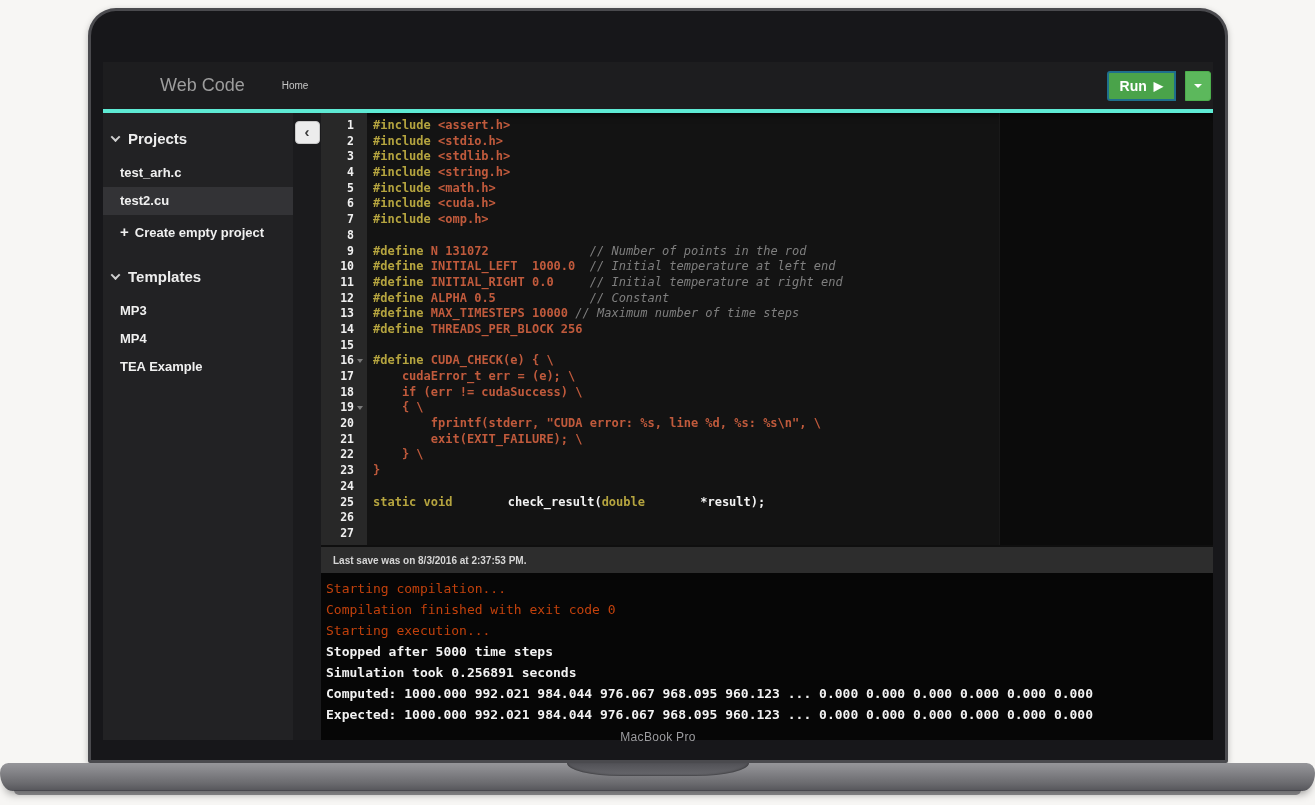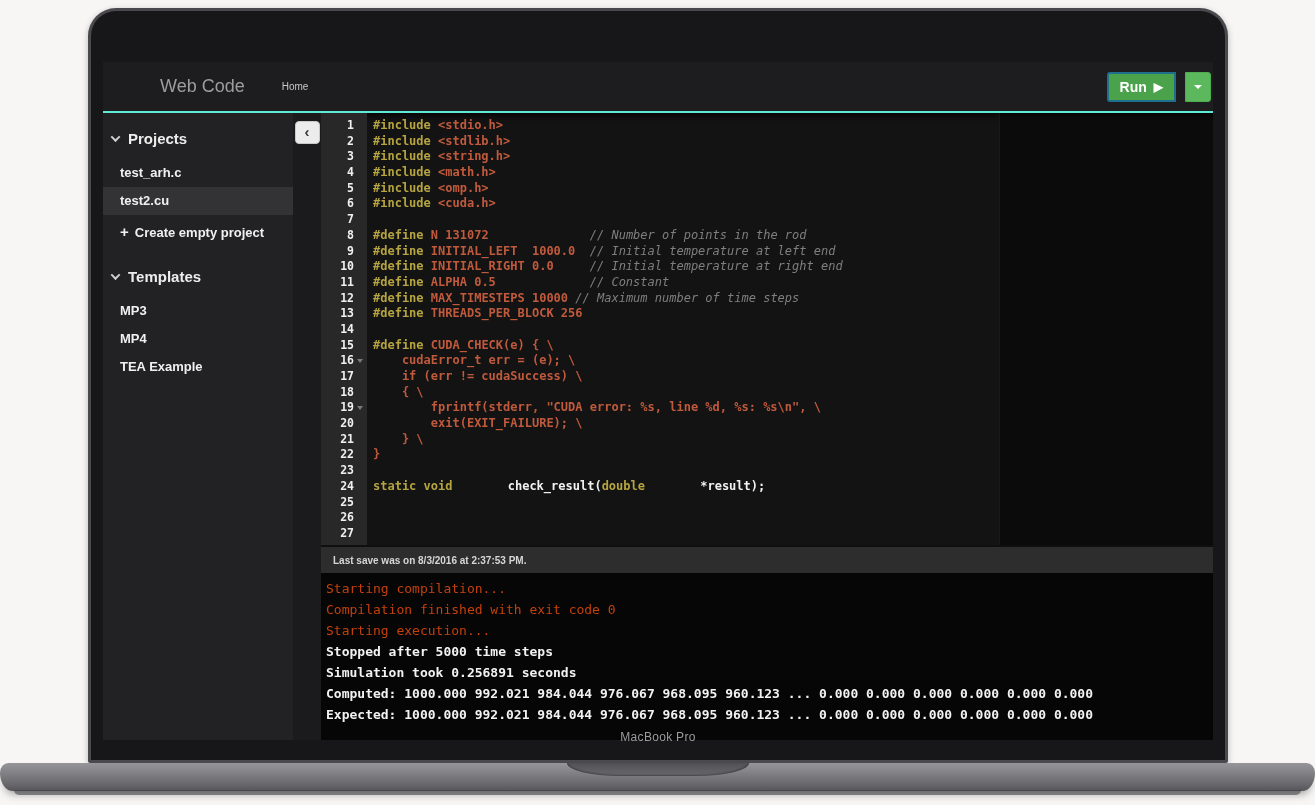--- a/index.html
+++ b/index.html
@@ -24,21 +24,21 @@
                 box-shadow:inset 0 -1px 2px rgba(0,0,0,.35); }
   .base-edge { position:absolute; left:14px; right:14px; bottom:-4px; height:5px;
                background:#3d3d41; border-radius:0 0 14px 14px; opacity:.55; }
 
   
   .viewport { position:absolute; left:12px; top:51px; width:1110px; height:678px;
               background:#0b0b0b; overflow:hidden;
               display:flex; flex-direction:column; }
 
   
-  .navbar { height:51px; flex:0 0 51px; background:#1d1d1f; border-bottom:2px solid #5eead4;
+  .navbar { height:51px; flex:0 0 51px; background:#1d1d1f; border-bottom:4px solid #5eead4;
             display:flex; align-items:center; }
   .brand { margin-left:57px; font-size:18px; color:#9d9d9d; cursor:pointer; }
   .nav-home { margin-left:37px; font-size:10px; color:#c6c6c6; cursor:pointer; }
   .run-group { margin-left:auto; margin-right:2px; display:flex; align-items:stretch; height:30px;gap:9px; }
   .btn-run { display:flex; align-items:center; gap:7px; padding:0 11px;
              background:#4aa34a; border:2px solid #1e6f8c; border-radius:3px 0 0 3px;
              color:#fff; font-size:14px; font-weight:bold; cursor:pointer; }
   .play-icon { font-size:12px; line-height:1; }
   .btn-caret { width:26px; background:#5cb85c; border:1px solid #4cae4c;
                border-radius:0 3px 3px 0; display:flex; align-items:center;
@@ -181,26 +181,27 @@
                 <div class="ln">20</div>
                 <div class="ln">21</div>
                 <div class="ln">22</div>
                 <div class="ln">23</div>
                 <div class="ln">24</div>
                 <div class="ln">25</div>
                 <div class="ln">26</div>
                 <div class="ln">27</div>
               </div>
             <div class="code">
+                <div class="cl"><span class="tk-kw">#include</span><span class="tk-str"> &lt;assert.h&gt;</span></div>
                 <div class="cl"><span class="tk-kw">#include</span><span class="tk-str"> &lt;stdio.h&gt;</span></div>
                 <div class="cl"><span class="tk-kw">#include</span><span class="tk-str"> &lt;stdlib.h&gt;</span></div>
                 <div class="cl"><span class="tk-kw">#include</span><span class="tk-str"> &lt;string.h&gt;</span></div>
                 <div class="cl"><span class="tk-kw">#include</span><span class="tk-str"> &lt;math.h&gt;</span></div>
+                <div class="cl"><span class="tk-kw">#include</span><span class="tk-str"> &lt;cuda.h&gt;</span></div>
                 <div class="cl"><span class="tk-kw">#include</span><span class="tk-str"> &lt;omp.h&gt;</span></div>
-                <div class="cl"><span class="tk-kw">#include</span><span class="tk-str"> &lt;cuda.h&gt;</span></div>
                 <div class="cl"></div>
                 <div class="cl"><span class="tk-kw">#define</span><span class="tk-str"> N 131072</span><span class="tk-pl">              </span><span class="tk-cmt">// Number of points in the rod</span></div>
                 <div class="cl"><span class="tk-kw">#define</span><span class="tk-str"> INITIAL_LEFT  1000.0</span><span class="tk-pl">  </span><span class="tk-cmt">// Initial temperature at left end</span></div>
                 <div class="cl"><span class="tk-kw">#define</span><span class="tk-str"> INITIAL_RIGHT 0.0</span><span class="tk-pl">     </span><span class="tk-cmt">// Initial temperature at right end</span></div>
                 <div class="cl"><span class="tk-kw">#define</span><span class="tk-str"> ALPHA 0.5</span><span class="tk-pl">             </span><span class="tk-cmt">// Constant</span></div>
                 <div class="cl"><span class="tk-kw">#define</span><span class="tk-str"> MAX_TIMESTEPS 10000</span><span class="tk-pl"> </span><span class="tk-cmt">// Maximum number of time steps</span></div>
                 <div class="cl"><span class="tk-kw">#define</span><span class="tk-str"> THREADS_PER_BLOCK 256</span></div>
                 <div class="cl"></div>
                 <div class="cl"><span class="tk-kw">#define</span><span class="tk-str"> CUDA_CHECK(e) { \</span></div>
                 <div class="cl"><span class="tk-str">    cudaError_t err = (e); \</span></div>

